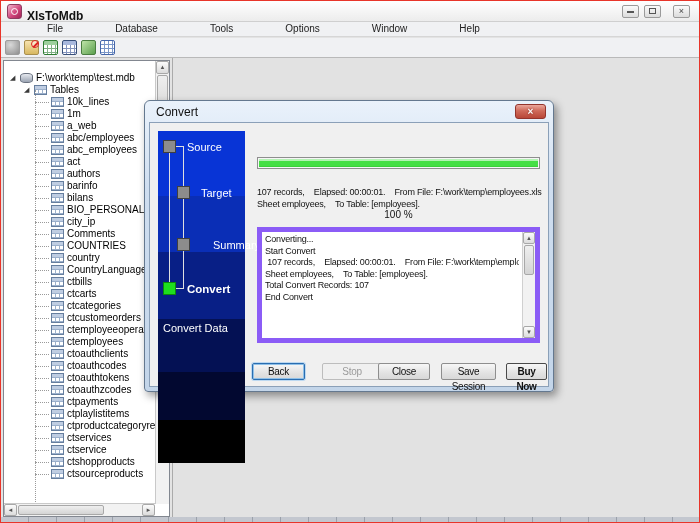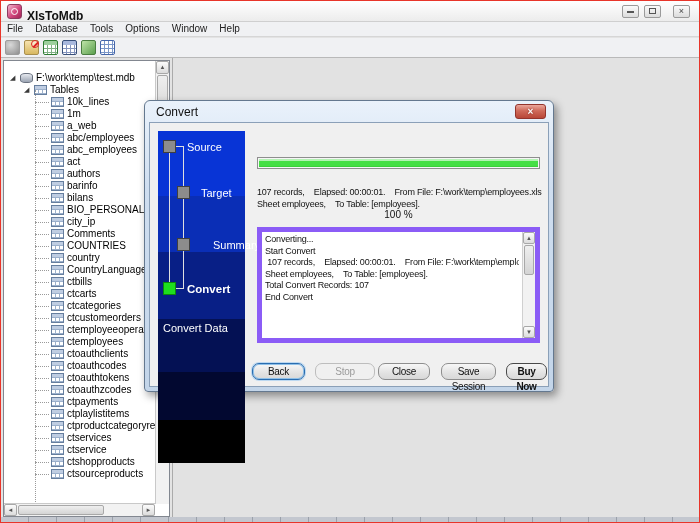--- a/index.html
+++ b/index.html
@@ -15,21 +15,21 @@
   .appicon i{position:absolute;left:3px;top:3px;width:7px;height:7px;border-radius:50%;
     border:1.5px solid #fff;display:block;}
   .apptitle{position:absolute;left:26px;top:8px;font-size:12px;font-weight:bold;color:#111;}
   .winbtn{position:absolute;top:4px;width:17px;height:13px;background:linear-gradient(#fafafa,#dcdcdc);
     border:1px solid #9a9a9a;border-radius:2px;text-align:center;line-height:11px;font-size:9px;color:#444;}
   .wb-bar{display:inline-block;width:7px;height:2px;background:#555;margin-bottom:1px;}
   .wb-box{display:inline-block;width:7px;height:6px;border:1px solid #555;margin-top:2px;}
 
   .menubar{position:absolute;left:1px;top:22px;width:698px;height:15px;background:#f0f1f3;
     border-bottom:1px solid #d6d6d6;font-size:10px;color:#222;}
-  .menubar span{display:inline-block;padding:1px 6px;}
+  .menubar span{display:inline-block;padding:1px 6px;margin-left:40px;}
   .toolbar{position:absolute;left:1px;top:38px;width:698px;height:20px;background:#f0f1f3;
     border-bottom:1px solid #b9b9b9;}
   .tico{position:absolute;top:2px;width:15px;height:15px;border-radius:2px;}
   .tico1{left:4px;background:radial-gradient(circle at 35% 30%,#d9d9d9,#8f8f8f);border:1px solid #9c9c9c;}
   .tico2{left:23px;background:linear-gradient(#f7e3b0,#d8b860);border:1px solid #a98f4e;}
   .tico2 i{position:absolute;right:-1px;top:-1px;width:8px;height:8px;border:1.5px solid #d22;border-radius:50%;display:block;background:rgba(255,255,255,.4);}
   .tico2 i:after{content:"";position:absolute;left:0px;top:2.5px;width:7px;height:1.5px;background:#d22;transform:rotate(-45deg);}
   .tico3{left:42px;background:#fff;border:1px solid #2e7d32;
     background-image:linear-gradient(#9ccf9c 0 4px,transparent 4px),
       repeating-linear-gradient(to right,transparent 0 3px,#7fb084 3px 4px),
@@ -89,21 +89,21 @@
   .prog{position:absolute;left:107px;top:34px;width:283px;height:12px;border:1px solid #8e8e8e;background:#f6f6f6;}
   .prog .fill{position:absolute;inset:1px;background:linear-gradient(#b4f3b4 0 2px,#45df45 2px 80%,#35cc35);}
   .pct{position:absolute;left:107px;top:50px;width:283px;text-align:center;font-size:10px;color:#111;margin-top:36px;}
   .stat{position:absolute;left:107px;width:288px;font-size:9px;letter-spacing:-.2px;color:#111;white-space:pre;overflow:hidden;}
   .outlabel{position:absolute;left:108px;top:103px;font-size:10px;color:#111;}
   .outbox{position:absolute;left:107px;top:104px;width:283px;height:116px;background:#fff;border:5px solid #8b5cf6;}
   .outtext{position:absolute;left:3px;top:2px;right:16px;bottom:2px;font-size:9px;line-height:11.5px;
     letter-spacing:-.2px;white-space:pre;overflow:hidden;color:#111;}
   .outsb{position:absolute;right:0;top:0;bottom:0;width:13px;background:#f2f2f2;border-left:1px solid #d0d0d0;}
 
-  .dbtn{position:absolute;top:240px;height:17px;border:1px solid #8e8e8e;border-radius:7px;
+  .dbtn{position:absolute;top:240px;height:17px;border:1px solid #8e8e8e;border-radius:2px;
     background:linear-gradient(#f7f7f7,#e2e2e2 60%,#d8d8d8);font-size:10px;letter-spacing:-.3px;
     color:#111;text-align:center;line-height:15px;}
   .dbtn-focus{border-color:#2a6db0;box-shadow:0 0 0 1px #8fc0e8 inset,0 0 0 1px #bcd8f0;}
   .dbtn-disabled{color:#9b9b9b;border-color:#bdbdbd;background:#f0f0f0;}
   .dbtn-bold{font-weight:bold;border-color:#4a4a4a;}
 
   .taskbar{position:absolute;left:1px;bottom:1px;width:698px;height:5px;background:#c3c7cf;
     background-image:repeating-linear-gradient(to right,transparent 0 27px,#9aa0aa 27px 28px);}
 </style>
 </head>
@@ -230,21 +230,21 @@
 Total Convert Records: 107
 End Convert</div>
         <div class="outsb">
           <span class="sbtn" style="left:0;top:0;width:12px;height:12px;"><span>▲</span></span>
           <span class="thumb" style="left:1px;top:13px;width:10px;height:30px;"></span>
           <span class="sbtn" style="left:0;bottom:0;width:12px;height:12px;"><span>▼</span></span>
         </div>
       </div>
 
       <div class="dbtn dbtn-focus" style="left:102px;width:53px;">Back</div>
-      <div class="dbtn dbtn-disabled" style="left:165px;width:60px;">Stop</div>
+      <div class="dbtn dbtn-disabled" style="left:172px;width:60px;">Stop</div>
       <div class="dbtn" style="left:228px;width:52px;">Close</div>
       <div class="dbtn" style="left:291px;width:55px;">Save Session</div>
       <div class="dbtn dbtn-bold" style="left:356px;width:41px;">Buy Now</div>
     </div>
   </div>
 
   <div class="taskbar"></div>
   <div class="redframe"></div>
 </div>
 

